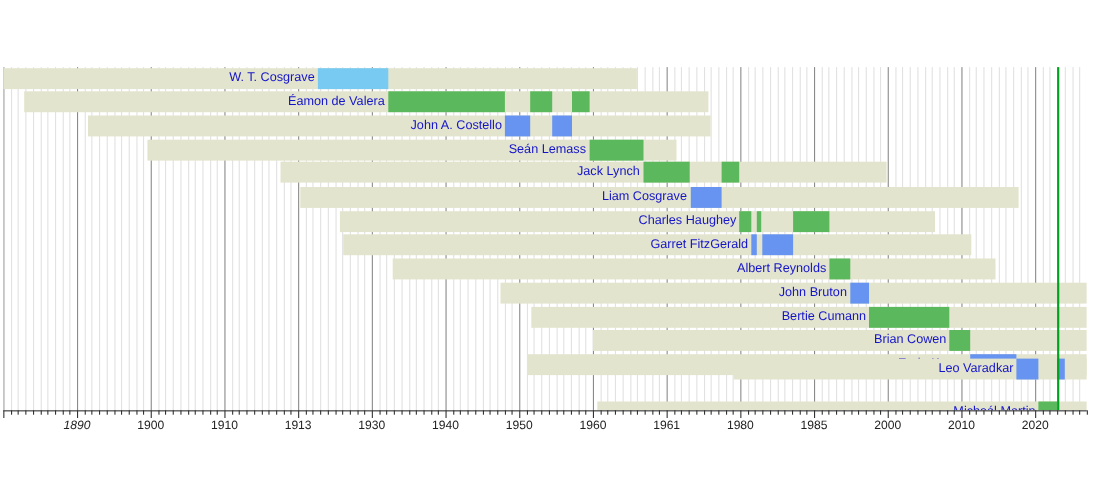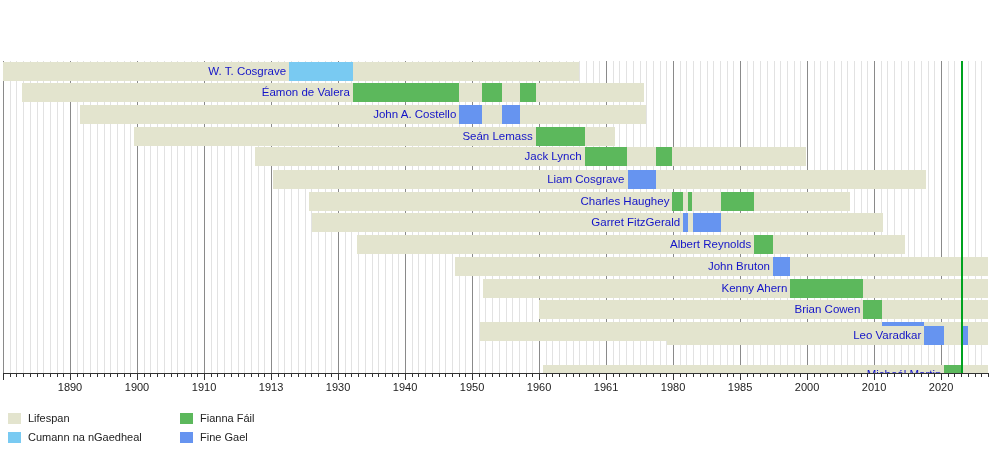--- a/index.html
+++ b/index.html
@@ -270,21 +270,21 @@
           <div class="namelab" style="right: 236.854px;">Albert Reynolds</div>
         </div>
         <div class="row" style="top: 195.8px; width: 985px;">
           <div class="life" style="left: 451.626px; width: 533.374px;"></div>
           <div class="term fg" style="left: 769.908px; width: 17.4218px;"></div>
           <div class="namelab" style="right: 218.092px;">John Bruton</div>
         </div>
         <div class="row" style="top: 217.5px; width: 985px;">
           <div class="life" style="left: 480.439px; width: 504.561px;"></div>
           <div class="term ff" style="left: 787.33px; width: 73.0374px;"></div>
-          <div class="namelab" style="right: 200.67px;">Kenny Ahern</div>
+          <div class="namelab" style="right: 200.67px;">Bertie Cumann</div>
         </div>
         <div class="row" style="top: 239.2px; width: 985px;">
           <div class="life" style="left: 536.054px; width: 448.946px;"></div>
           <div class="term ff" style="left: 860.367px; width: 18.7619px;"></div>
           <div class="namelab" style="right: 127.633px;">Brian Cowen</div>
         </div>
         <div class="row" style="top: 260.9px; width: 985px;">
           <div class="life" style="left: 477.088px; width: 507.912px;"></div>
           <div class="term fg" style="left: 879.129px; width: 42.2143px;"></div>
           <div class="namelab" style="right: 108.871px;">Enda Kenny</div>
@@ -447,48 +447,30 @@
       <div class="tick min" style="left: 925px;"></div>
       <div class="tick min" style="left: 931px;"></div>
       <div class="tick maj" style="left: 938px;"></div>
       <div class="tick min" style="left: 945px;"></div>
       <div class="tick min" style="left: 951px;"></div>
       <div class="tick min" style="left: 958px;"></div>
       <div class="tick min" style="left: 965px;"></div>
       <div class="tick min" style="left: 972px;"></div>
       <div class="tick min" style="left: 978px;"></div>
       <div class="tick min" style="left: 985px;"></div>
-      <div class="ticklab" style="left: 67.0068px;">1890</div>
+      <div class="ticklab" style="left: 67.0068px; font-style: italic;">1890</div>
       <div class="ticklab" style="left: 134.014px;">1900</div>
       <div class="ticklab" style="left: 201.02px;">1910</div>
       <div class="ticklab" style="left: 268.027px;">1913</div>
       <div class="ticklab" style="left: 335.034px;">1930</div>
       <div class="ticklab" style="left: 402.041px;">1940</div>
       <div class="ticklab" style="left: 469.048px;">1950</div>
       <div class="ticklab" style="left: 536.054px;">1960</div>
       <div class="ticklab" style="left: 603.061px;">1961</div>
       <div class="ticklab" style="left: 670.068px;">1980</div>
       <div class="ticklab" style="left: 737.075px;">1985</div>
       <div class="ticklab" style="left: 804.082px;">2000</div>
       <div class="ticklab" style="left: 871.088px;">2010</div>
       <div class="ticklab" style="left: 938.095px;">2020</div>
     </div>
 
-  <div id="legend">
-      <div class="lgitem" style="left: 0px; top: 0px;">
-        <span class="lgsw" style="background: rgb(227, 228, 206);"></span>
-        <span class="lgtx">Lifespan</span>
-      </div>
-      <div class="lgitem" style="left: 0px; top: 19px;">
-        <span class="lgsw" style="background: rgb(121, 202, 242);"></span>
-        <span class="lgtx">Cumann na nGaedheal</span>
-      </div>
-      <div class="lgitem" style="left: 172px; top: 0px;">
-        <span class="lgsw" style="background: rgb(92, 184, 92);"></span>
-        <span class="lgtx">Fianna Fáil</span>
-      </div>
-      <div class="lgitem" style="left: 172px; top: 19px;">
-        <span class="lgsw" style="background: rgb(102, 148, 240);"></span>
-        <span class="lgtx">Fine Gael</span>
-      </div>
-    </div>
 
 </div>
 
 </body></html>

